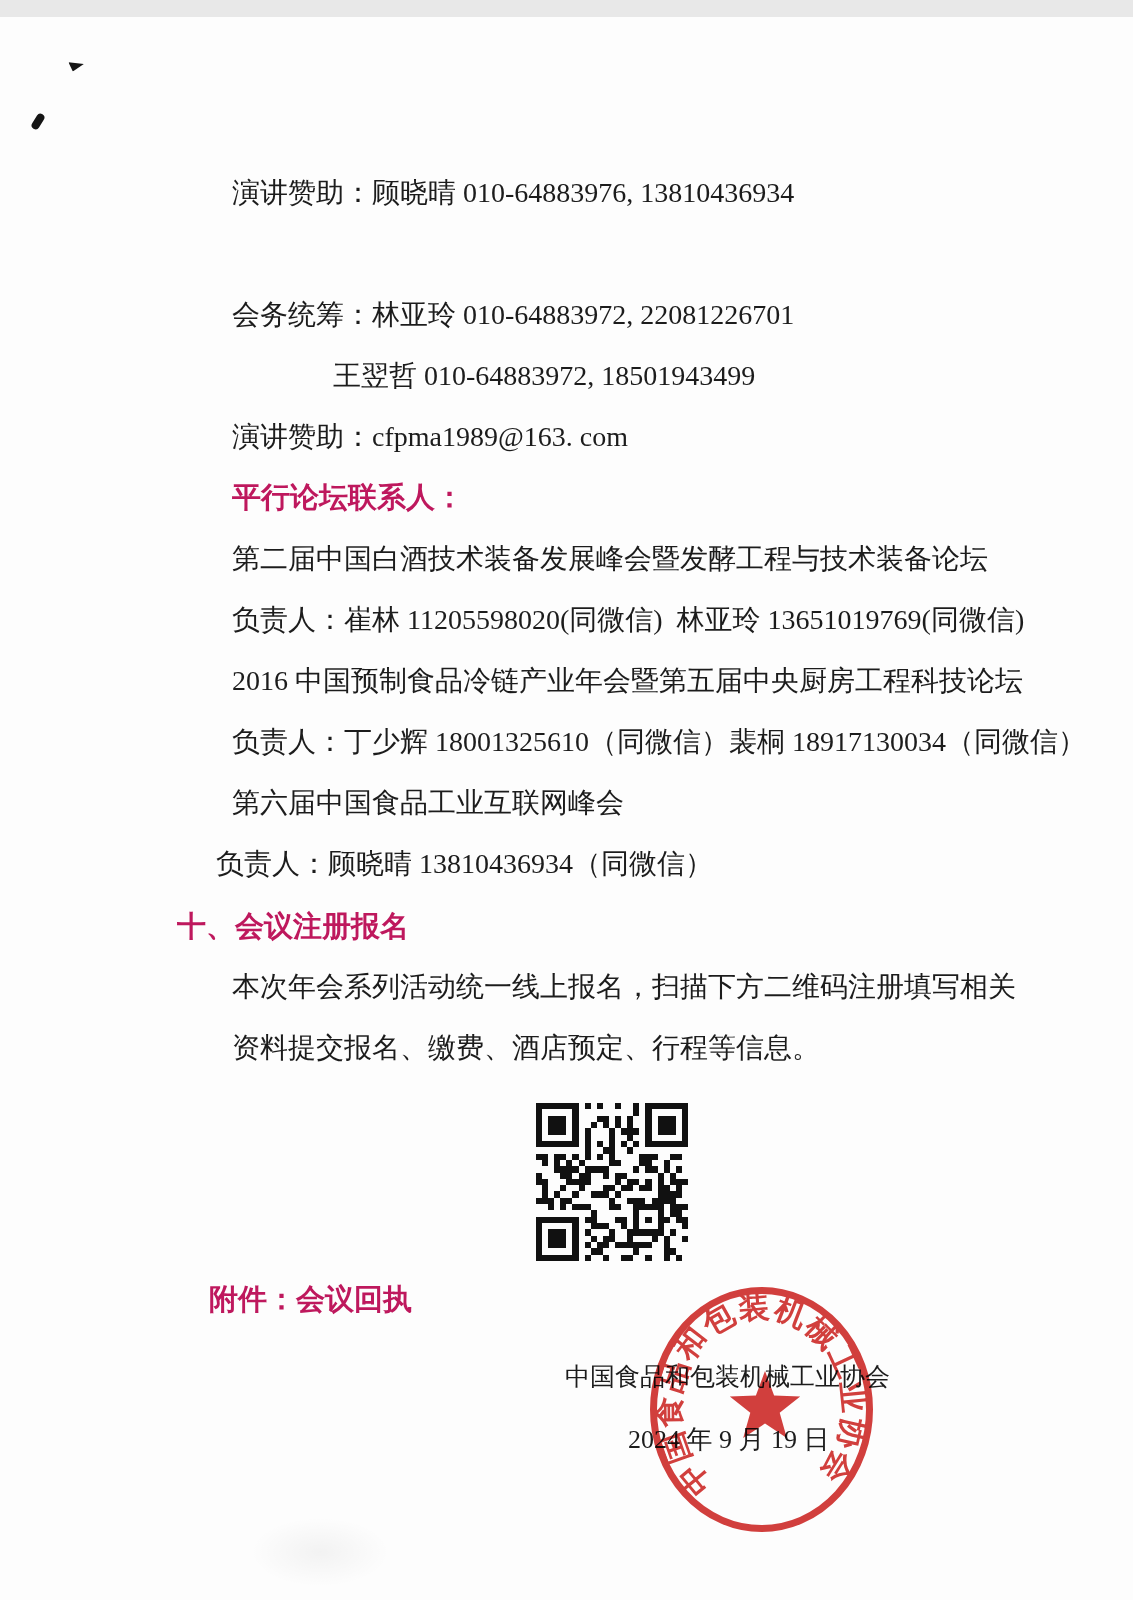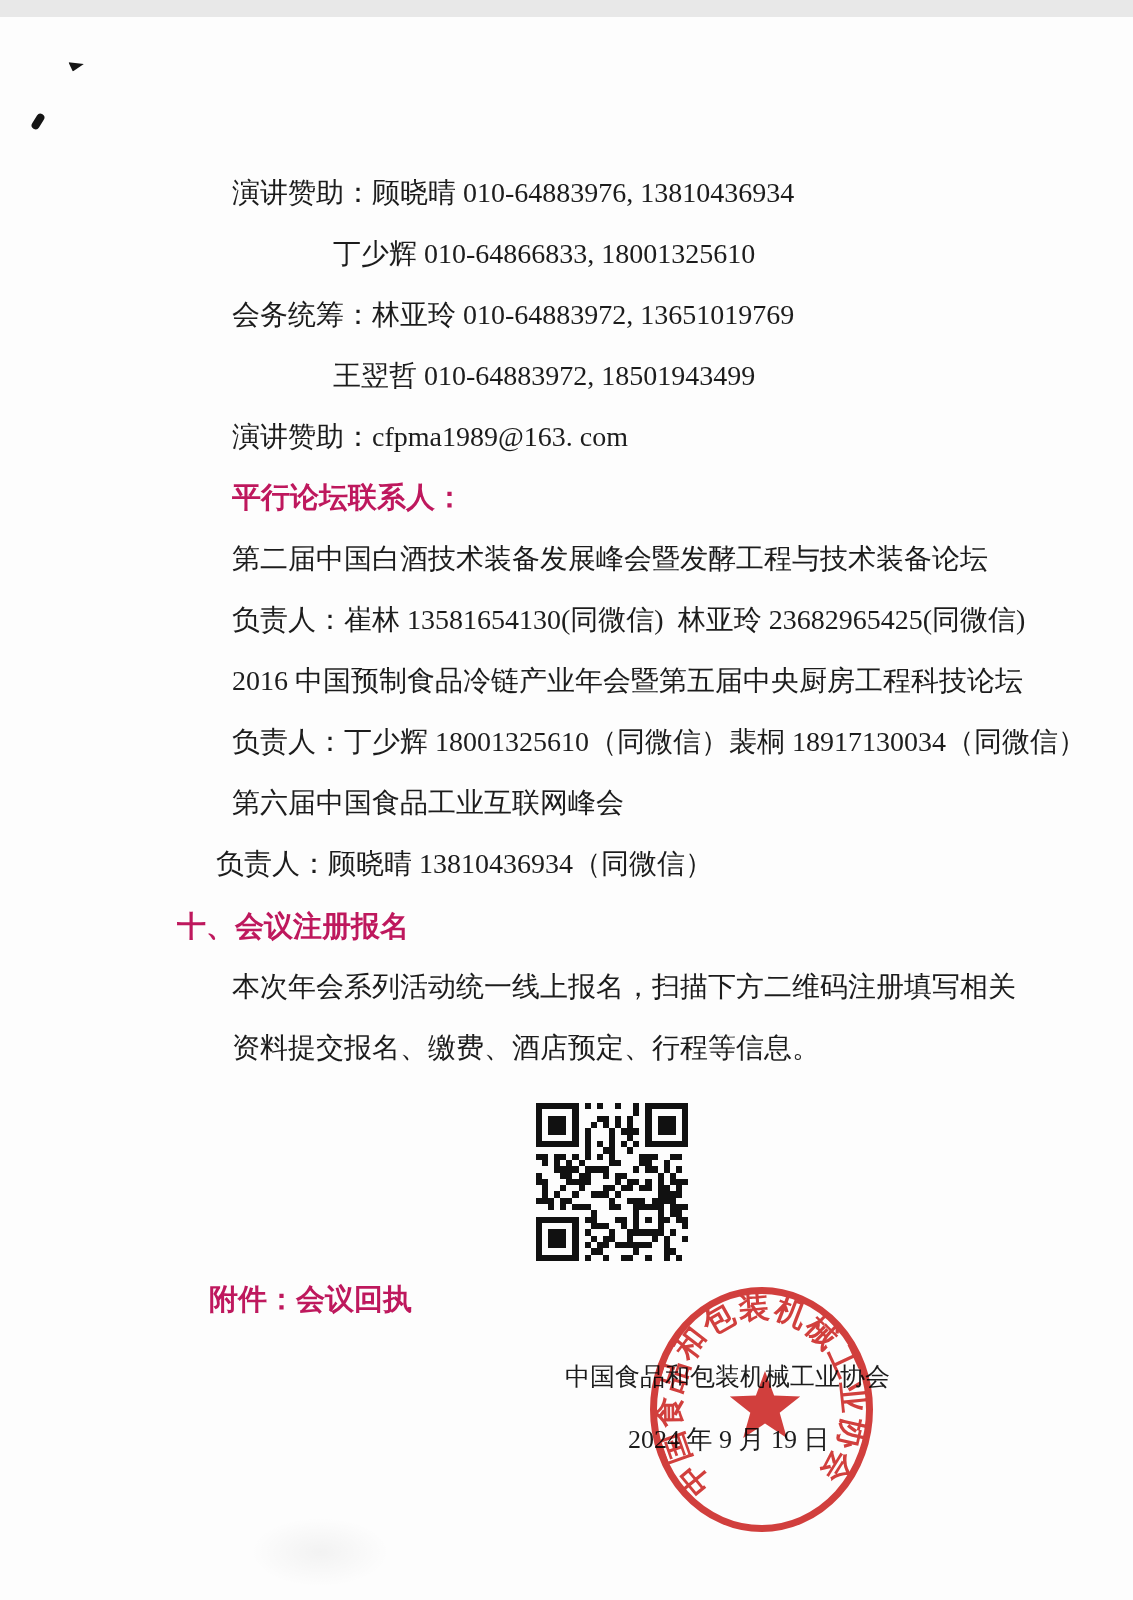--- a/index.html
+++ b/index.html
@@ -52,32 +52,31 @@
 </head>
 <body>
 
 <div class="page">
 
   <div class="ink mark1"></div>
   <div class="ink mark2"></div>
 
   <div class="line" style="left:232px;top:160px"><span>演讲赞助：</span><span>顾晓晴 010-64883976, 13810436934</span></div>
 
-  <div class="line" style="left:333px;top:221px"><span>丁少辉 010-64866833, 18001325610</span></div>
-
-  <div class="line" style="left:232px;top:282px"><span>会务统筹：</span><span>林亚玲 010-64883972, 13651019769</span></div>
+
+  <div class="line" style="left:232px;top:282px"><span>会务统筹：</span><span>林亚玲 010-64883972, 22081226701</span></div>
 
   <div class="line" style="left:333px;top:343px"><span>王翌哲 010-64883972, 18501943499</span></div>
 
   <div class="line" style="left:232px;top:404px"><span>演讲赞助：</span><span>cfpma1989@163. com</span></div>
 
   <div class="line bold" style="left:232px;top:464px">平行论坛联系人：</div>
 
   <div class="line" style="left:232px;top:526px">第二届中国白酒技术装备发展峰会暨发酵工程与技术装备论坛</div>
-  <div class="line" style="left:232px;top:587px">负责人：崔林 13581654130(同微信)  林亚玲 23682965425(同微信)</div>
+  <div class="line" style="left:232px;top:587px">负责人：崔林 11205598020(同微信)  林亚玲 13651019769(同微信)</div>
 
   <div class="line" style="left:232px;top:648px">2016 中国预制食品冷链产业年会暨第五届中央厨房工程科技论坛</div>
   <div class="line" style="left:232px;top:709px">负责人：丁少辉 18001325610（同微信）裴桐 18917130034（同微信）</div>
 
   <div class="line" style="left:232px;top:770px">第六届中国食品工业互联网峰会</div>
   <div class="line" style="left:216px;top:831px">负责人：顾晓晴 13810436934（同微信）</div>
 
   <div class="line bold" style="left:177px;top:893px"><span>十、</span><span>会议注册报名</span></div>
 
   <div class="line" style="left:232px;top:954px">本次年会系列活动统一线上报名，扫描下方二维码注册填写相关</div>

